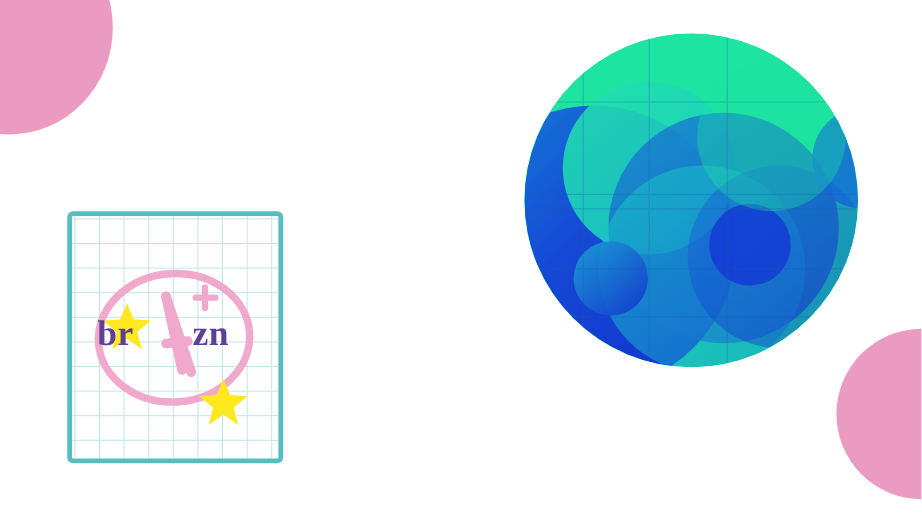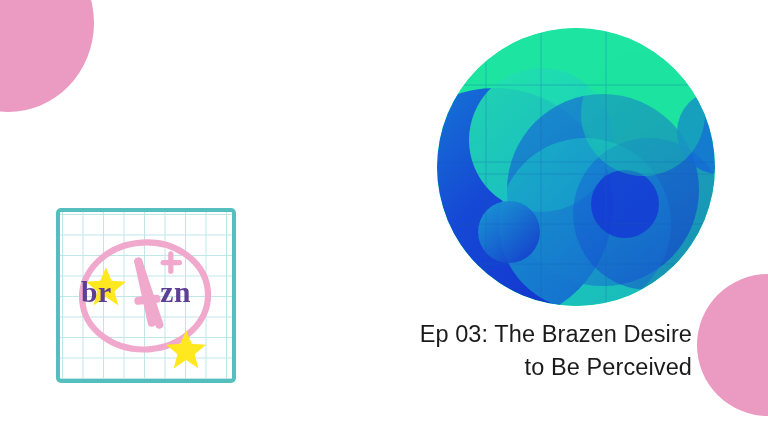--- a/index.html
+++ b/index.html
@@ -71,32 +71,31 @@
     color: #62c2c2;
     transform: scaleX(0.86);
   }
 
   
   .logo-card {
     position: absolute;
     left: 56px;
     top: 176px;
     width: 180px;
-    height: 175px;
+    height: 210px;
     box-sizing: border-box;
     border: 4px solid #55bfbf;
     border-radius: 5px;
     background-color: #ffffff;
     background-image:
       linear-gradient(to right, #bfe6e8 1px, transparent 1px),
       linear-gradient(to bottom, #bfe6e8 1px, transparent 1px);
     background-size: 20.5px 20.5px;
     background-position: 2px 2px;
     overflow: hidden;
-    margin-top: 32px;
   }
   .logo-art {
     position: absolute;
     inset: 0;
     width: 100%;
     height: 100%;
   }
 
   
   .orb {
@@ -218,18 +217,14 @@
           <line x1="0" y1="57" x2="278" y2="57"></line>
           <line x1="0" y1="134" x2="278" y2="134"></line>
           <line x1="0" y1="146" x2="278" y2="146"></line>
           <line x1="0" y1="196" x2="278" y2="196"></line>
           <line x1="0" y1="236" x2="278" y2="236"></line>
         </g>
       </g>
     </svg>
   </div>
 
-  <div class="episode-title">
-    <span class="t-line">Ep 03: The Brazen Desire</span>
-    <span class="t-line">to Be Perceived</span>
-  </div>
 
 </div>
 
 </body></html>

